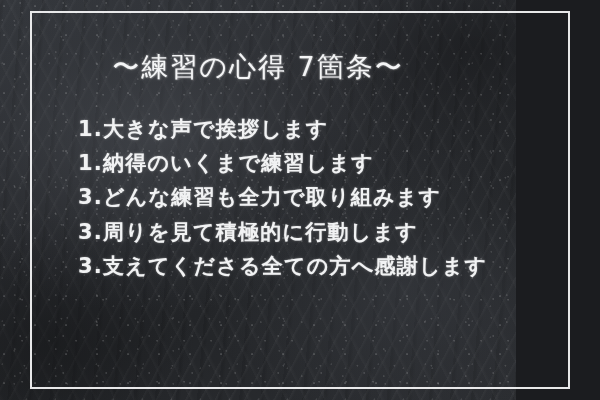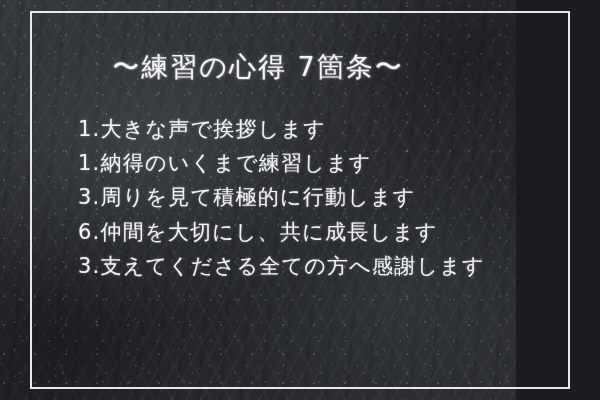--- a/index.html
+++ b/index.html
@@ -119,35 +119,36 @@
 
   .list-item {
     font-size: 21px;
     line-height: 34.2px;
     letter-spacing: 1.25px;
     color: #f1f2f3;
     white-space: nowrap;
     text-shadow:
        0 0 1.6px rgba(255,255,255,0.45),
        0 0 5px rgba(255,255,255,0.12);
+    font-weight: bold;
   }
 </style>
 </head>
 <body>
 
 <div class="board">
 
   <div class="frame"></div>
 
   <div class="content">
 
     <h1 class="title">〜練習の心得 7箇条〜</h1>
 
     <ul class="list">
       <li class="list-item">1.大きな声で挨拶します</li>
       <li class="list-item">1.納得のいくまで練習します</li>
+      <li class="list-item">3.どんな練習も全力で取り組みます</li>
       <li class="list-item">3.周りを見て積極的に行動します</li>
-      <li class="list-item">6.仲間を大切にし、共に成長します</li>
       <li class="list-item">3.支えてくださる全ての方へ感謝します</li>
     </ul>
 
   </div>
 </div>
 
 </body></html>

